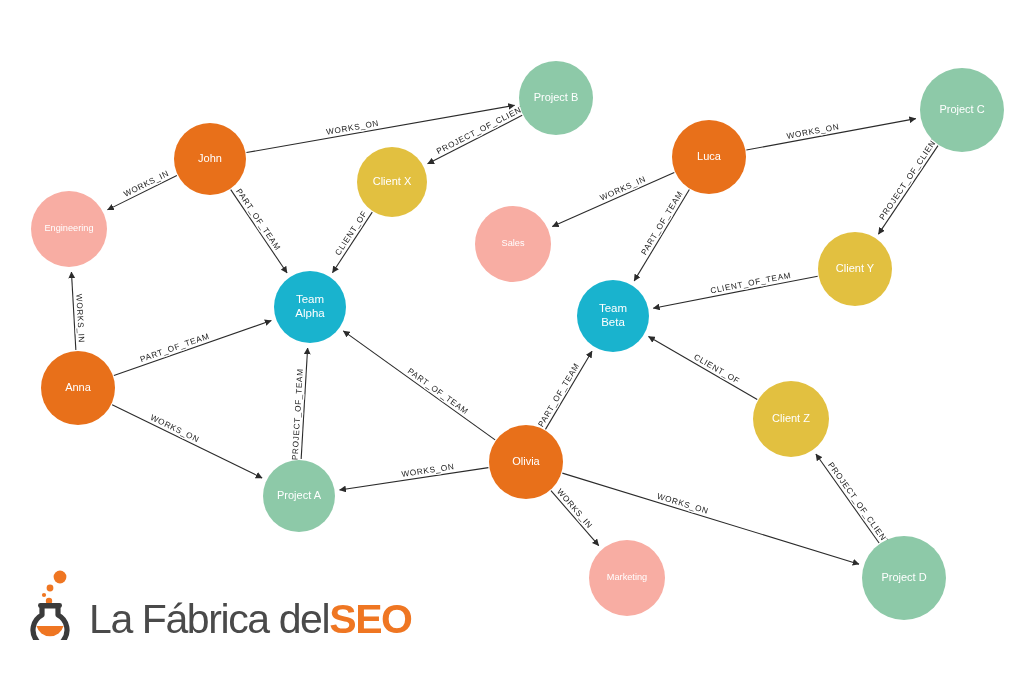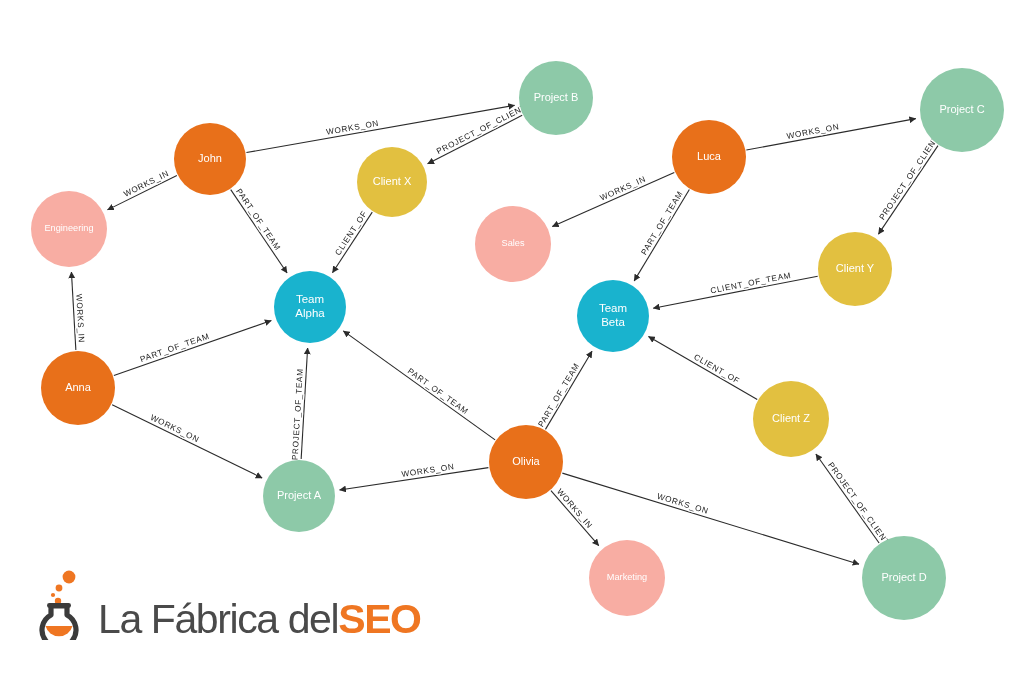--- a/index.html
+++ b/index.html
@@ -42,21 +42,21 @@
   }
   .node-label {
     font-family: "Liberation Sans", sans-serif;
     fill: #ffffff;
     text-anchor: middle;
     dominant-baseline: middle;
     pointer-events: none;
   }
   .logo-wrap {
     position: absolute;
-    left: 36px;
+    left: 27px;
     top: 568px;
     display: flex;
     align-items: flex-end;
     gap: 10px;
   }
   .logo-text {
     font-family: "Liberation Sans", sans-serif;
     font-size: 41px;
     letter-spacing: -1.4px;
     line-height: 1;

